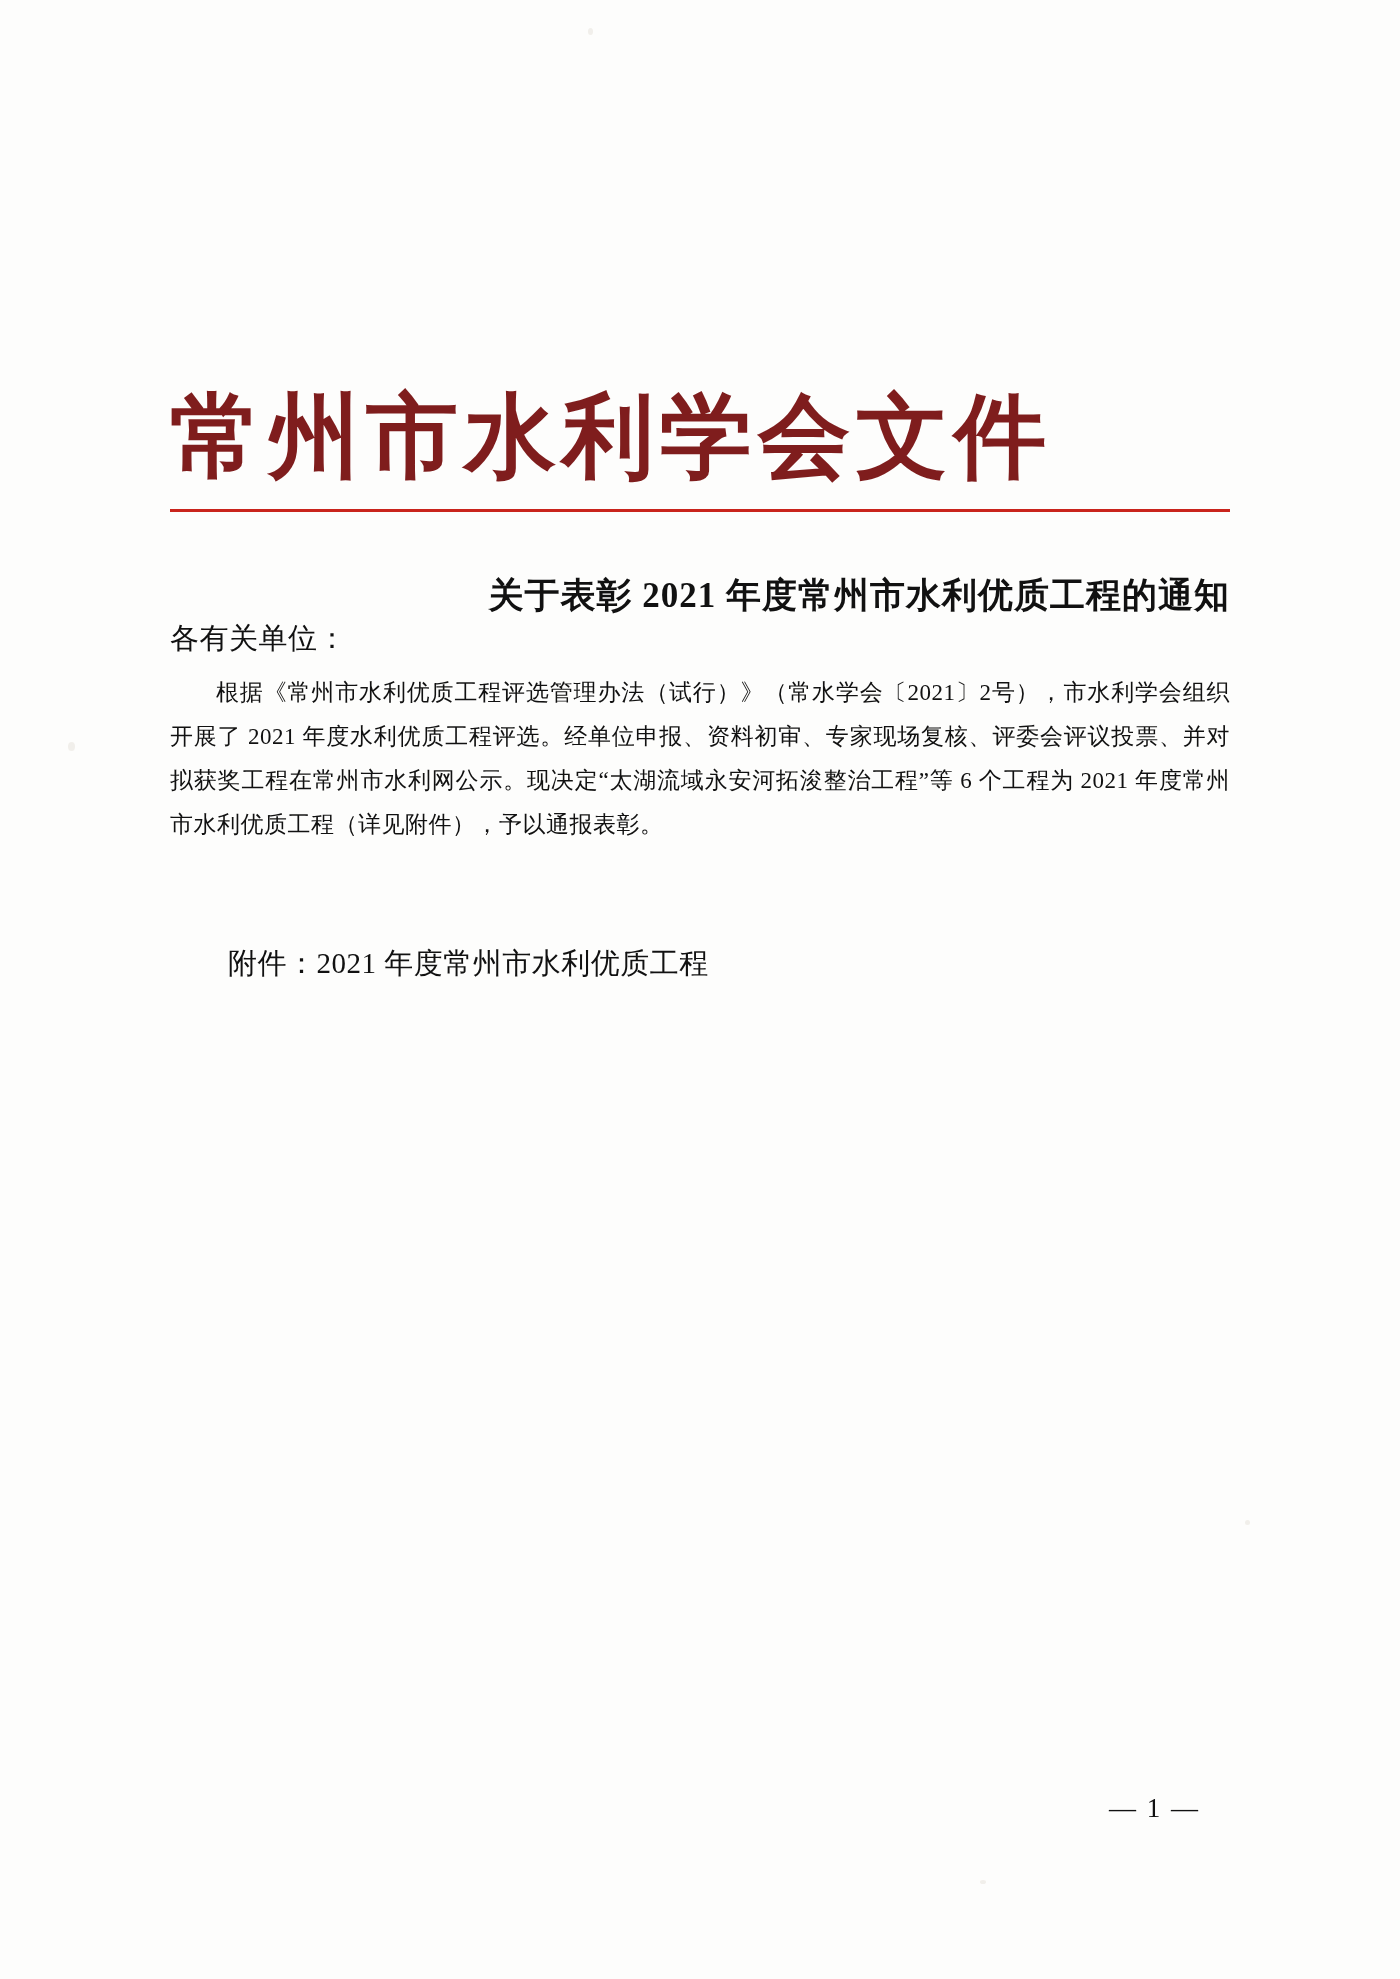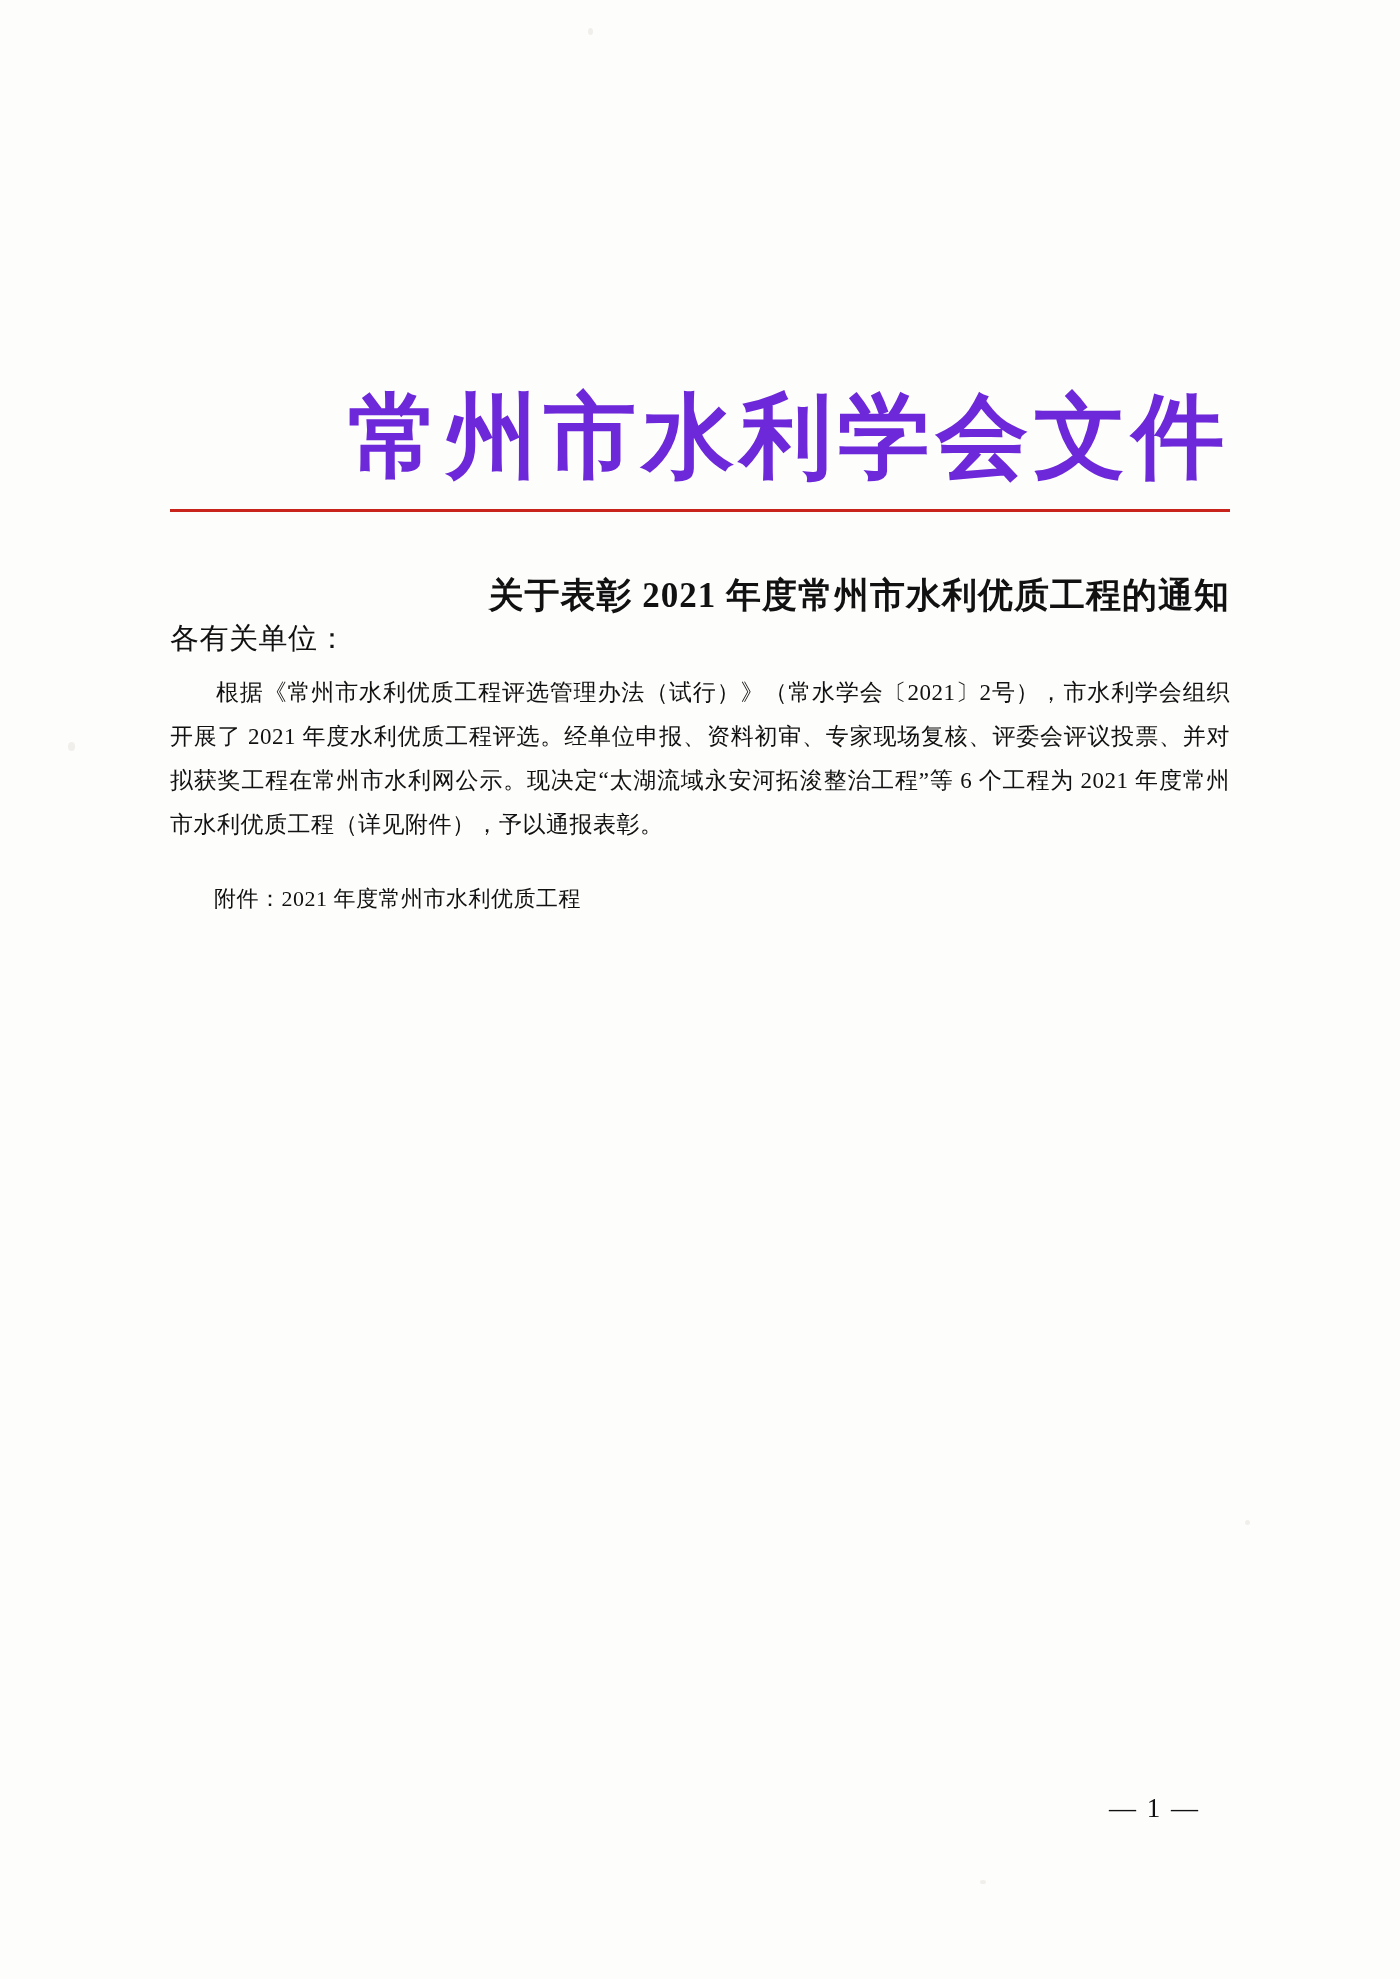--- a/index.html
+++ b/index.html
@@ -36,22 +36,22 @@
   .doc-inner {
     position: absolute;
     left: 170px;
     top: 0;
     width: 1060px;
     height: 1979px;
   }
 
   .masthead {
     margin-top: 390px;
-    text-align: right;
-    color: #6d28d9;
+    text-align: left;
+    color: #7f1d1d;
     font-family: "DejaVu Serif", "Liberation Serif", serif;
     font-weight: bold;
     font-size: 92px;
     letter-spacing: 6px;
     line-height: 1;
     white-space: nowrap;
   }
 
   .doc-number {
     margin-top: 135px;
@@ -86,22 +86,22 @@
     margin-top: 12px;
     font-size: 23px;
     line-height: 1.92;
     text-indent: 2em;
     text-align: justify;
     text-justify: inter-ideograph;
     letter-spacing: .5px;
   }
 
   .attachment {
-    margin-top: 36px;
-    font-size: 22px;
+    margin-top: 96px;
+    font-size: 29px;
     text-indent: 2em;
     letter-spacing: .5px;
   }
 
   .page-number {
     position: absolute;
     right: 30px;
     bottom: 155px;
     font-size: 27px;
     letter-spacing: 2px;

